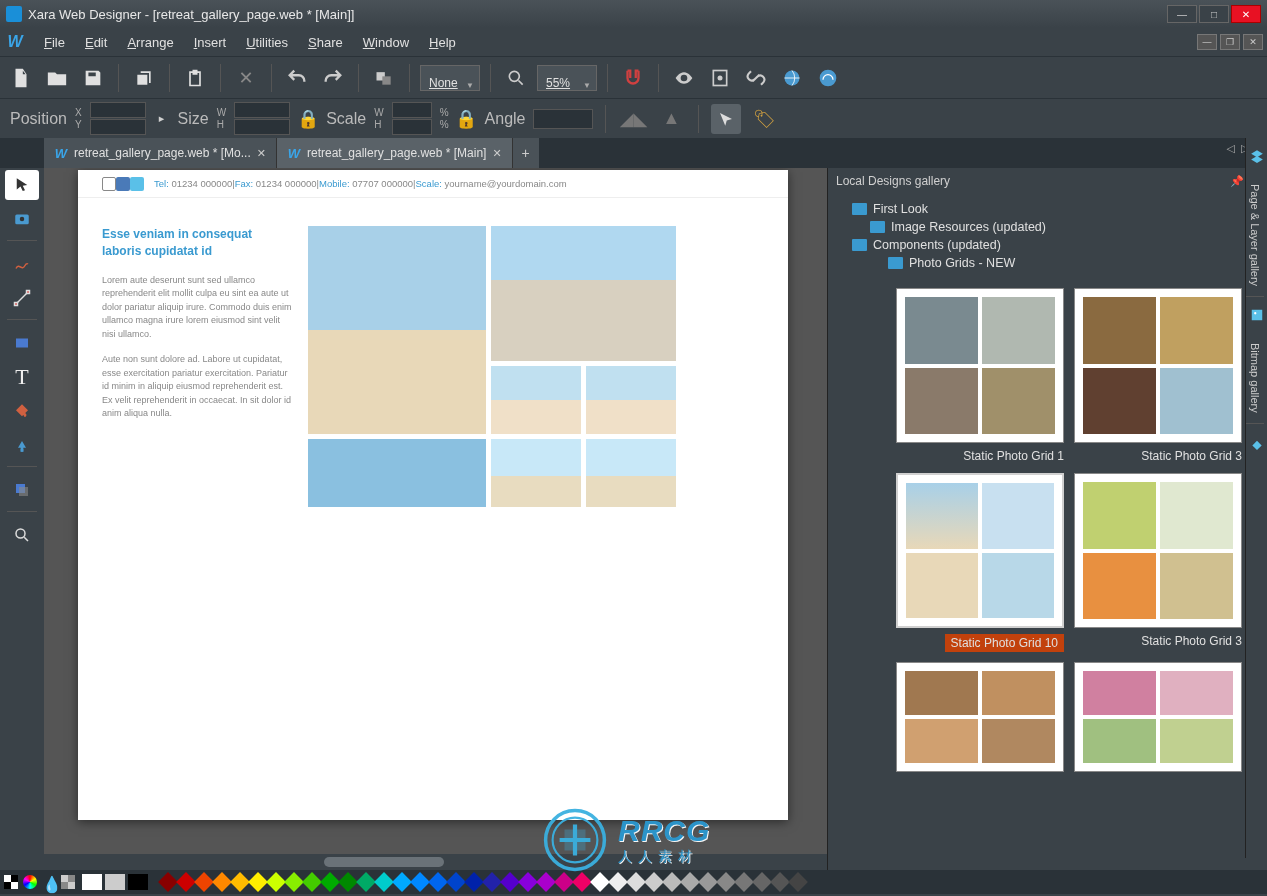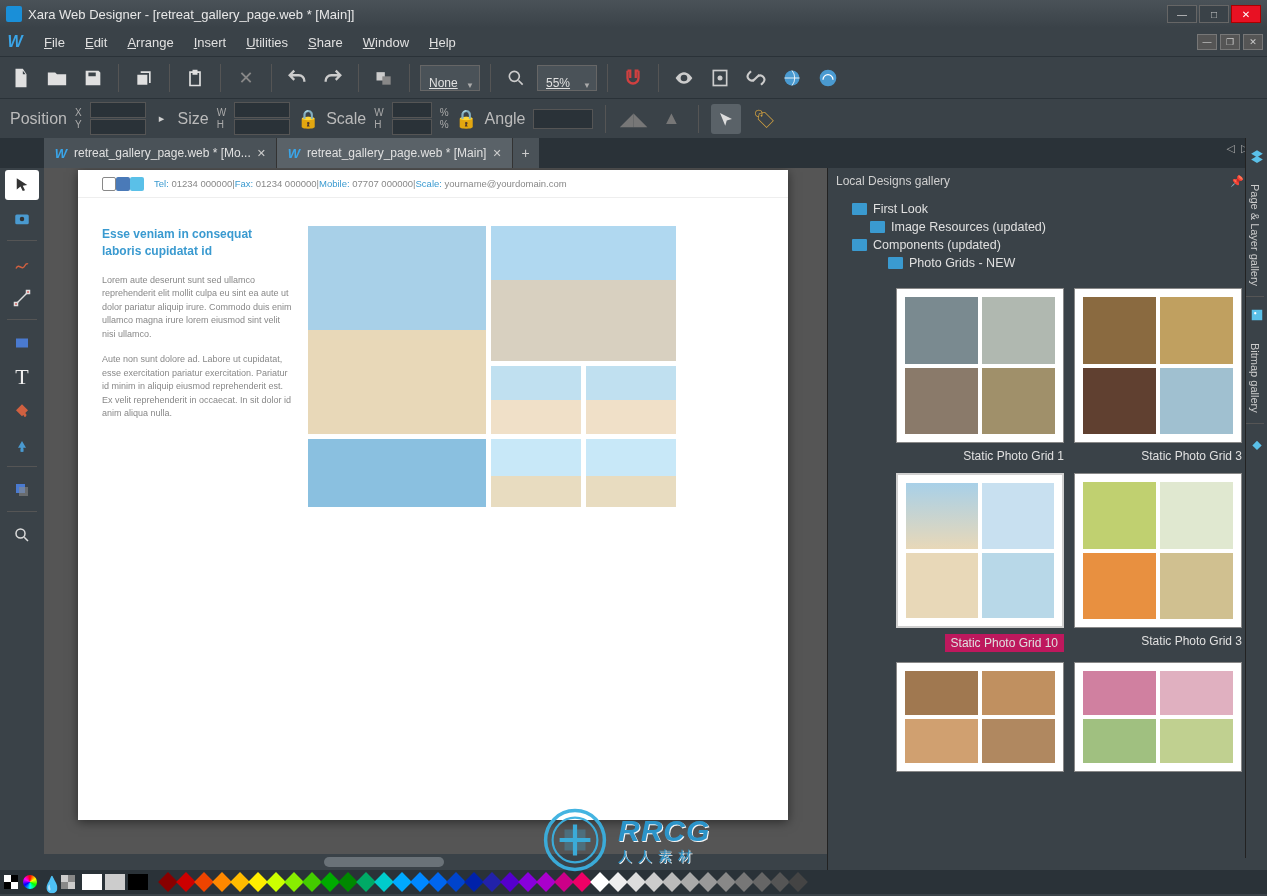--- a/index.html
+++ b/index.html
@@ -71,21 +71,21 @@
 .tree-item { display: flex; align-items: center; gap: 6px; padding: 2px 0; }
 .tree-item .folder { width: 15px; height: 12px; background: #3a9ad0; border-radius: 1px; position: relative; }
 .tree-item.depth1 { padding-left: 18px; }
 .tree-item.depth2 { padding-left: 36px; }
 .tree-item.depth3 { padding-left: 54px; }
 .thumbs-area { flex: 1; background: #3a4248; padding: 10px 6px; overflow-y: auto; }
 .thumbs-grid { display: flex; flex-wrap: wrap; gap: 10px; justify-content: flex-start; padding-left: 62px; }
 .thumb { width: 168px; display: flex; flex-direction: column; align-items: flex-end; padding-left: 9px; }
 .thumb-img { width: 168px; height: 155px; background: #fff; border: 1px solid #888; padding: 8px; display: grid; grid-template-columns: 1fr 1fr; grid-template-rows: 1fr 1fr; gap: 4px; }
 .thumb.selected .thumb-img { border: 2px solid #d0d0d0; }
-.thumb.selected .thumb-label { background: #be185d; padding: 2px 6px; }
+.thumb.selected .thumb-label { background: #c2410c; padding: 2px 6px; }
 .thumb-label { font-size: 12px; color: #e0e0e0; margin-top: 6px; }
 .tcell { background: #999; }
 .right-sidebar { position: absolute; right: 0; top: 138px; width: 22px; height: 720px; background: #3a4248; border-left: 1px solid #222; }
 .right-sidebar .rtab { writing-mode: vertical-rl; font-size: 11px; color: #ccc; padding: 10px 3px; border-bottom: 1px solid #555; cursor: pointer; }
 .right-sidebar .rico { height: 24px; display: flex; align-items: center; justify-content: center; margin: 6px 0; }
 .colorbar { height: 24px; background: #2a3238; display: flex; align-items: center; padding: 0 4px; gap: 1px; }
 .colorbar .cbox { width: 14px; height: 14px; transform: rotate(45deg); margin: 0 2px; }
 .statusbar { height: 22px; background: #3a4248; display: flex; align-items: center; padding: 0 8px; font-size: 12px; color: #ccc; }
 .statusbar .stsp { flex: 1; }
 </style>

